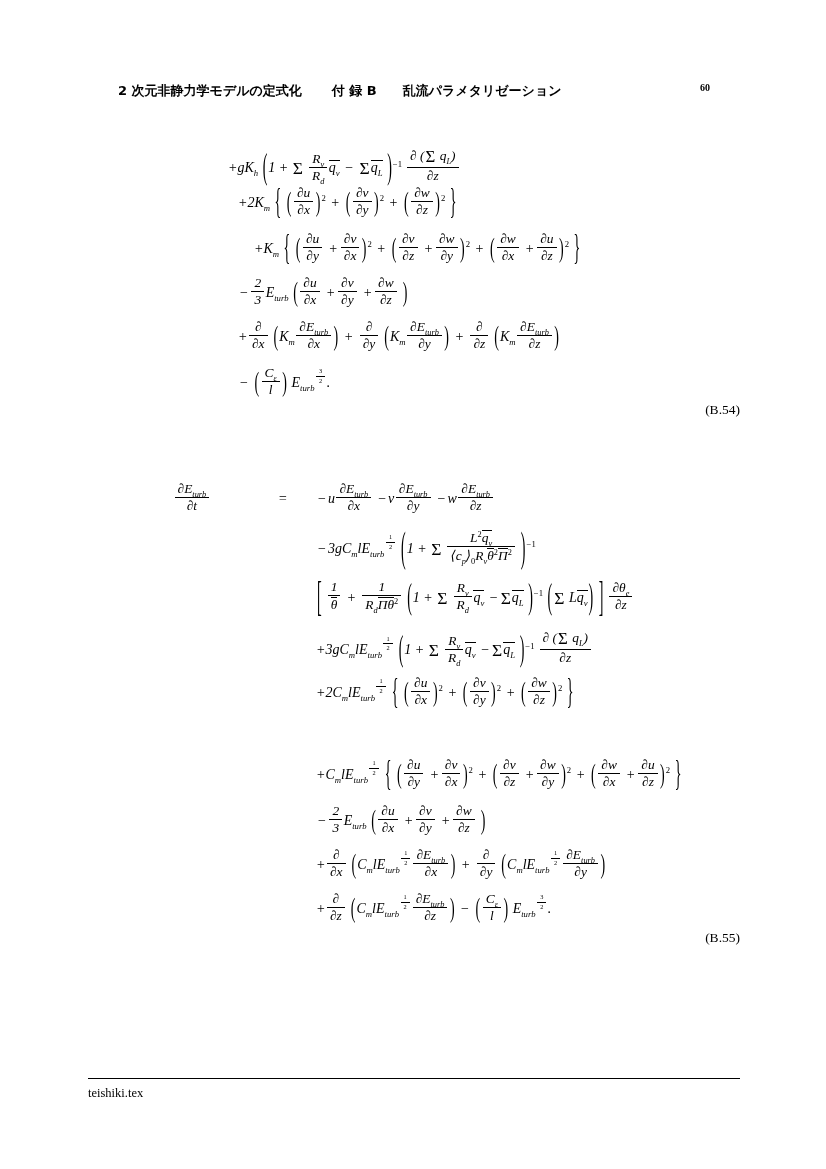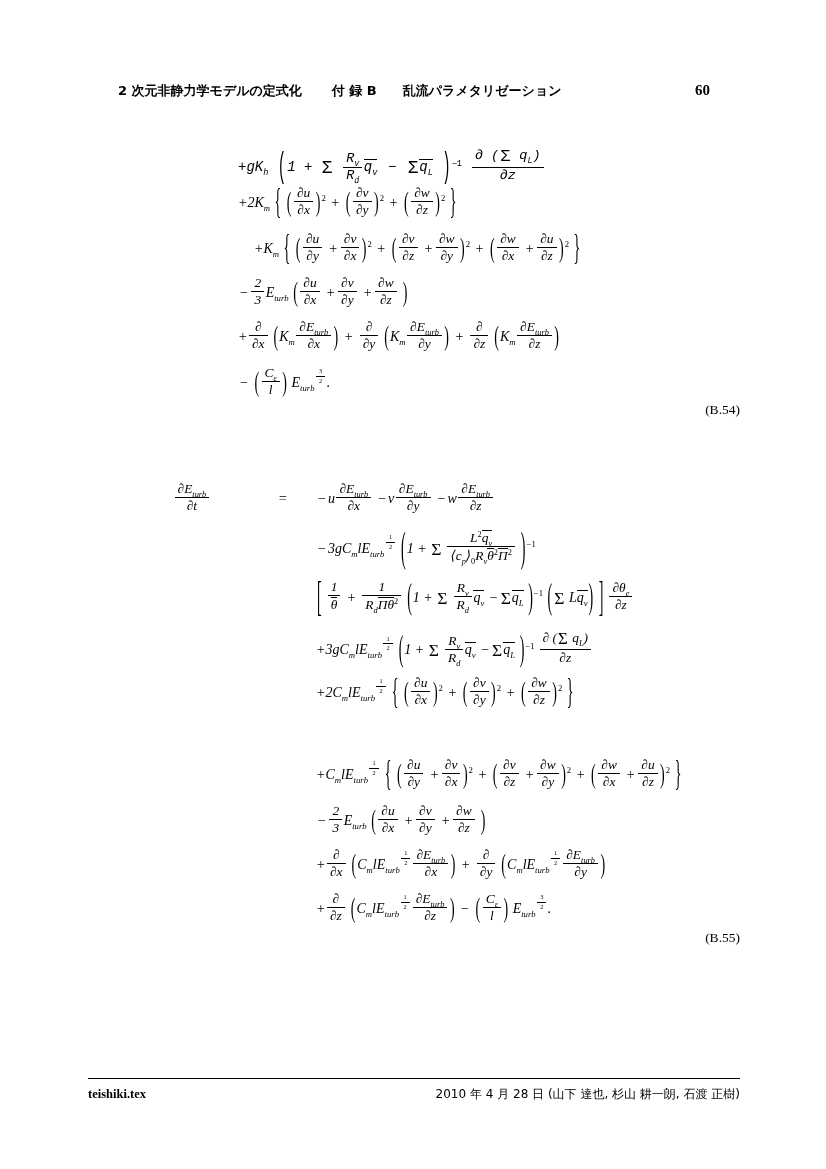--- a/index.html
+++ b/index.html
@@ -31,21 +31,21 @@
     font-size: 12.5px;
     font-weight: bold;
     display: flex;
     align-items: flex-start;
     white-space: nowrap;
   }
   .runhead .rh-gap1 { display: inline-block; width: 30px; }
   .runhead .rh-gap2 { display: inline-block; width: 26px; }
   .runhead .rh-page {
     margin-left: auto;
-    font-size: 15px;
+    font-size: 10px;
   }
 
   
   .math {
     font-family: "Liberation Serif", "DejaVu Serif", serif;
     font-style: italic;
     font-size: 14px;
     line-height: 1;
     white-space: nowrap;
   }
@@ -123,41 +123,41 @@
   }
   .footer {
     position: absolute;
     left: 88px;
     top: 1086px;
     width: 652px;
     display: flex;
     font-size: 12.5px;
     align-items: baseline;
   }
-  .footer .f-left { font-family: "Liberation Serif", serif; font-weight: bold; }
+  .footer .f-left { font-family: "Liberation Serif", serif; }
   .footer .f-right { margin-left: auto; font-family: "DejaVu Sans", sans-serif; font-size: 12px; }
 </style>
 </head>
 <body>
 
 <div class="page">
 
   <div class="runhead">
     <span class="jp">2 次元非静力学モデルの定式化</span>
     <span class="rh-gap1"></span>
     <span class="jp">付 録 B</span>
     <span class="rh-gap2"></span>
     <span class="jp">乱流パラメタリゼーション</span>
     <span class="rh-page">60</span>
   </div>
 
   <div class="eqblock" style="left:88px; top:140px; width:652px;">
 
     <div class="eqline" style="height:40px;">
-      <span class="math" style="position:absolute; left:150px; top:8px;font-family:Liberation Mono, monospace;">
+      <span class="math" style="position:absolute; left:140px; top:8px;">
         +<i>gK</i><sub>h</sub>
         <span class="pz h25">(</span>1 +
         <span class="sum">Σ</span>
         <span class="frac"><span class="n"><i>R</i><sub>v</sub></span><span class="d"><i>R</i><sub>d</sub></span></span><span class="ovl"><i>q</i><sub>v</sub></span>
         <span class="op">−</span>
         <span class="sum">Σ</span><span class="ovl"><i>q</i><sub>L</sub></span>
         <span class="pz h25">)</span><sup class="up">−1</sup>
         <span class="frac"><span class="n">∂ (<span class="sum">Σ</span> <i>q</i><sub>L</sub>)</span><span class="d">∂<i>z</i></span></span>
       </span>
     </div>
@@ -332,16 +332,15 @@
         <span class="pz h2">(</span><span class="frac"><span class="n"><i>C</i><sub>ε</sub></span><span class="d"><i>l</i></span></span><span class="pz h2">)</span>
         <i>E</i><sub>turb</sub><sup class="up" style="font-size:0.55em;"><span class="frac small" style="vertical-align:-0.3em;"><span class="n">3</span><span class="d">2</span></span></sup>.
       </span>
       <span class="eqtag" style="top:12px;">(B.55)</span>
     </div>
   </div>
 
   <div class="footrule"></div>
   <div class="footer">
     <span class="f-left">teishiki.tex</span>
-    <span class="f-right">2010 年 4 月 28 日 (山下 達也, 杉山 耕一朗, 石渡 正樹)</span>
   </div>
 
 </div>
 
 </body></html>

